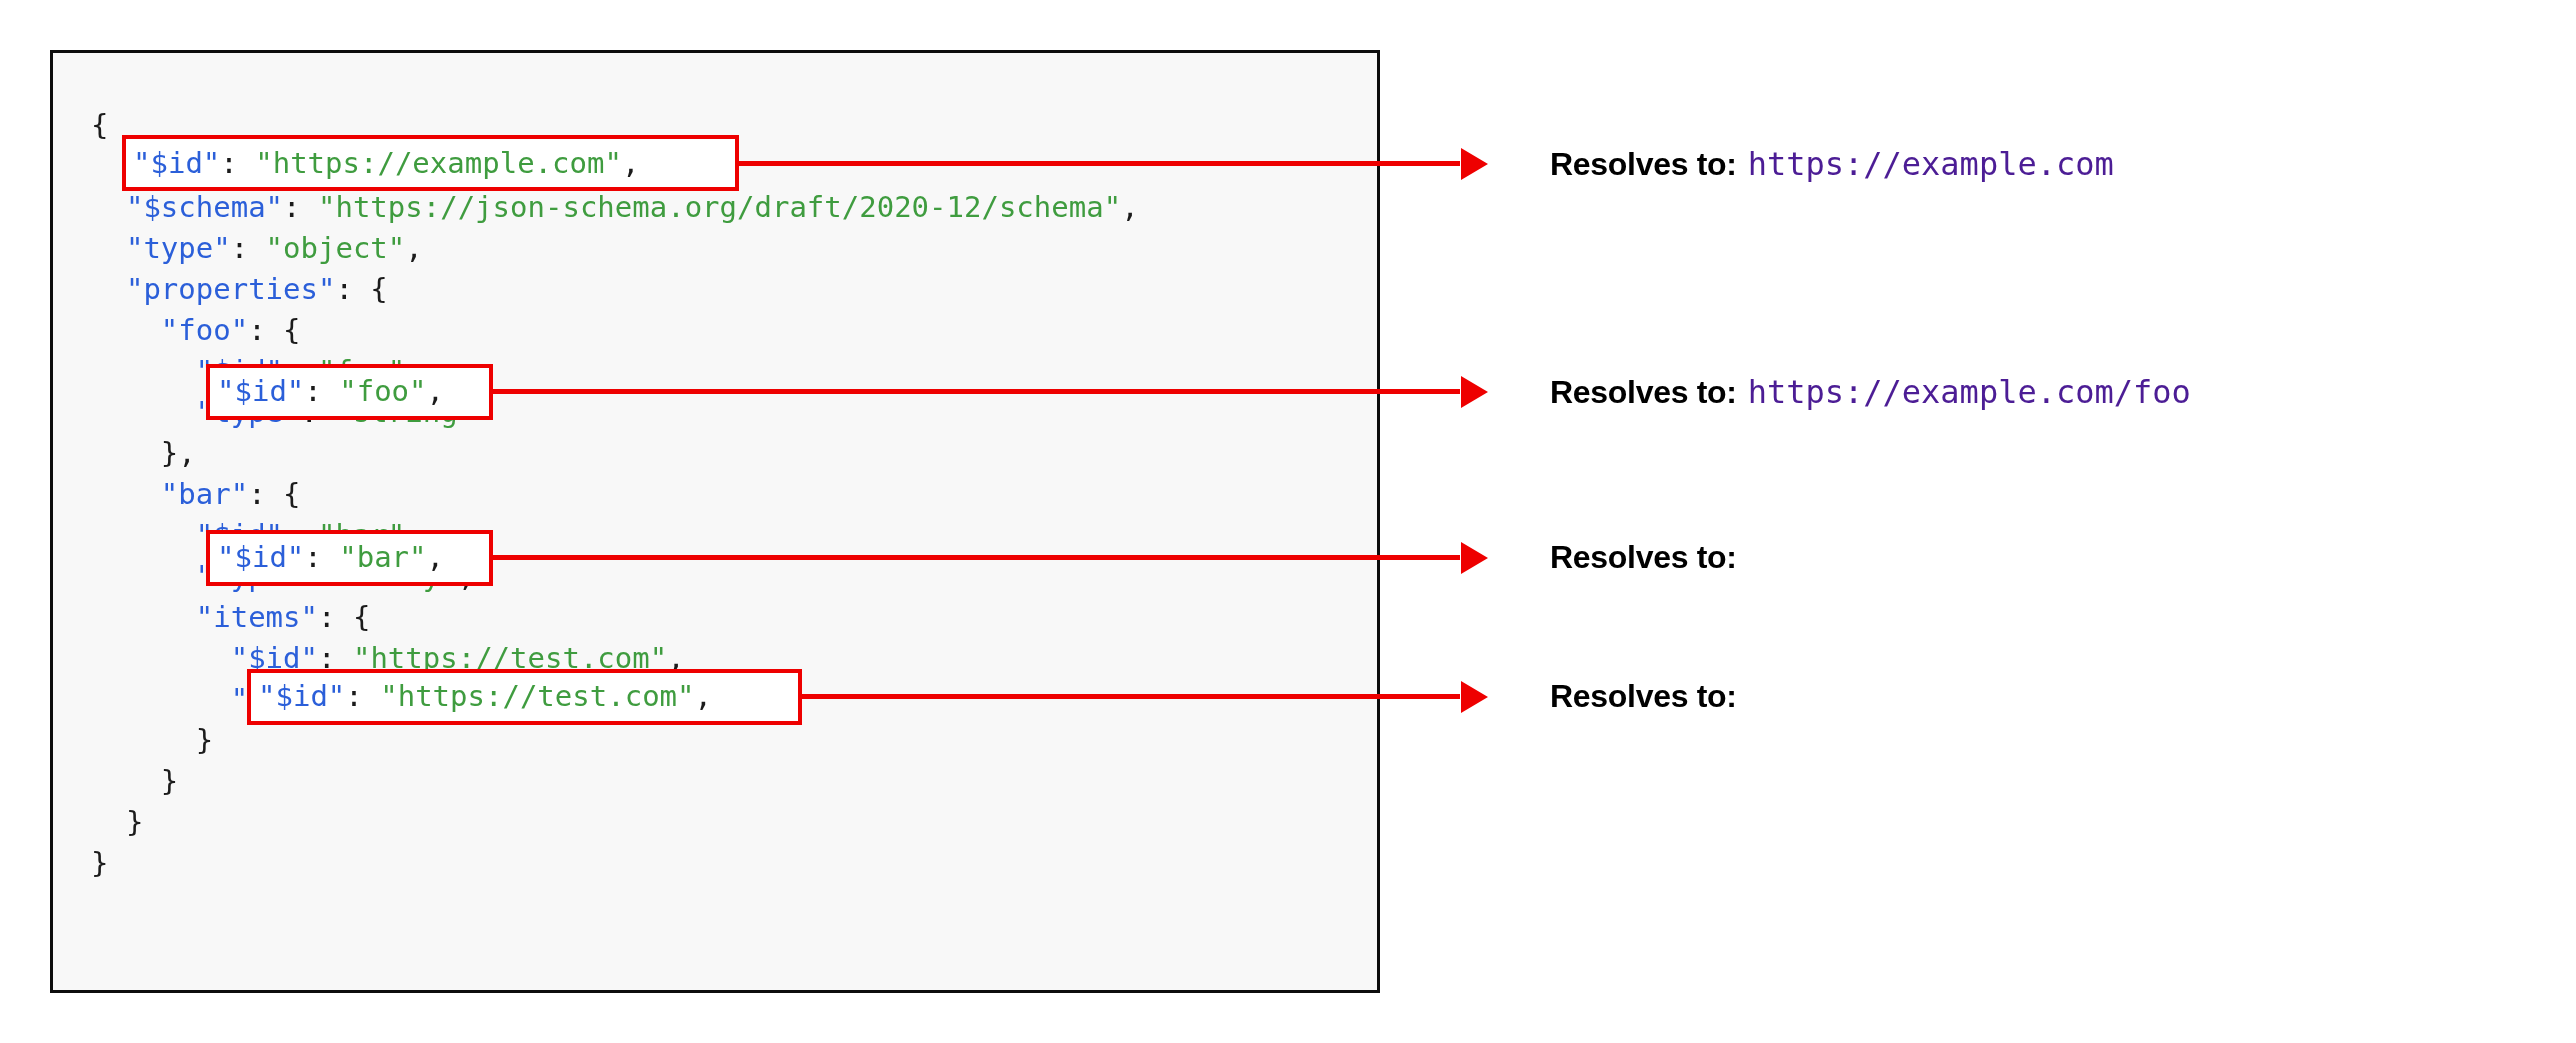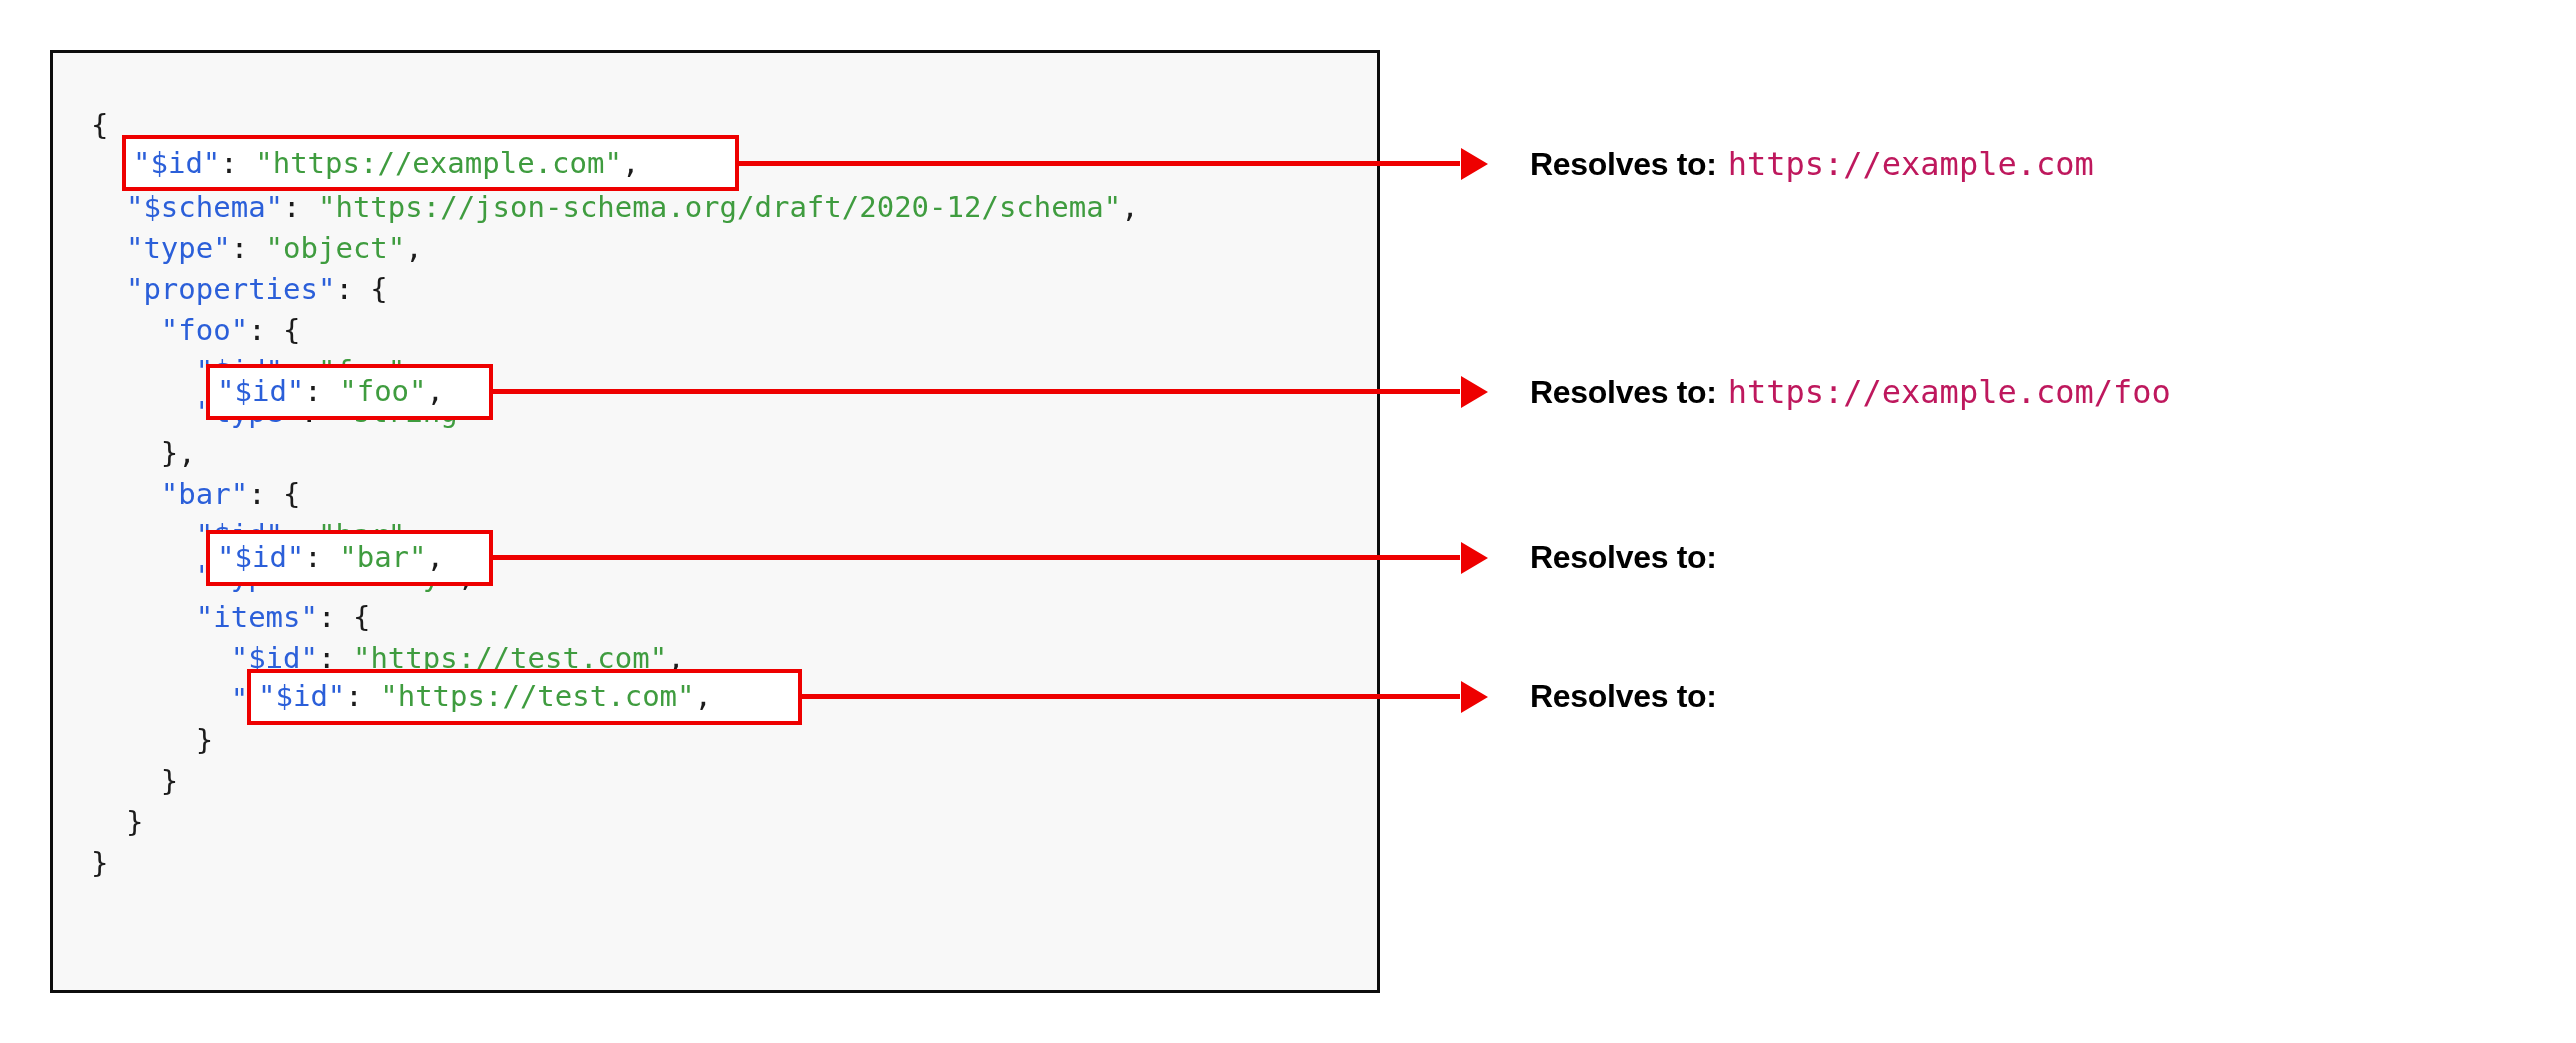--- a/index.html
+++ b/index.html
@@ -76,32 +76,33 @@
     border-left: 27px solid #ee0000;
     z-index: 1;
   }
 
   
   .resolve-row {
     position: absolute;
     white-space: nowrap;
     display: flex;
     align-items: baseline;
+    margin-left: 20px;
   }
   .resolve-label {
     font-family: "Liberation Sans", sans-serif;
     font-weight: bold;
     font-size: 32px;
     color: #000000;
     letter-spacing: -0.3px;
   }
   .resolve-url {
     font-family: "DejaVu Sans Mono", "Liberation Mono", monospace;
     font-size: 32px;
-    color: #be185d;
+    color: #4c1d95;
     margin-left: 11px;
   }
 </style>
 </head>
 <body>
 
 <div id="stage">
 
   <div id="code-panel">
     <div id="code-listing"><div class="ln"><span class="p"></span><span class="p">{</span></div><div class="ln"><span class="p">  </span><span class="k">"$id"</span><span class="p">: </span><span class="s">"https://example.com"</span><span class="p">,</span></div><div class="ln"><span class="p">  </span><span class="k">"$schema"</span><span class="p">: </span><span class="s">"https://json-schema.org/draft/2020-12/schema"</span><span class="p">,</span></div><div class="ln"><span class="p">  </span><span class="k">"type"</span><span class="p">: </span><span class="s">"object"</span><span class="p">,</span></div><div class="ln"><span class="p">  </span><span class="k">"properties"</span><span class="p">: {</span></div><div class="ln"><span class="p">    </span><span class="k">"foo"</span><span class="p">: {</span></div><div class="ln"><span class="p">      </span><span class="k">"$id"</span><span class="p">: </span><span class="s">"foo"</span><span class="p">,</span></div><div class="ln"><span class="p">      </span><span class="k">"type"</span><span class="p">: </span><span class="s">"string"</span></div><div class="ln"><span class="p">    </span><span class="p">},</span></div><div class="ln"><span class="p">    </span><span class="k">"bar"</span><span class="p">: {</span></div><div class="ln"><span class="p">      </span><span class="k">"$id"</span><span class="p">: </span><span class="s">"bar"</span><span class="p">,</span></div><div class="ln"><span class="p">      </span><span class="k">"type"</span><span class="p">: </span><span class="s">"array"</span><span class="p">,</span></div><div class="ln"><span class="p">      </span><span class="k">"items"</span><span class="p">: {</span></div><div class="ln"><span class="p">        </span><span class="k">"$id"</span><span class="p">: </span><span class="s">"https://test.com"</span><span class="p">,</span></div><div class="ln"><span class="p">        </span><span class="k">"type"</span><span class="p">: </span><span class="s">"number"</span></div><div class="ln"><span class="p">      </span><span class="p">}</span></div><div class="ln"><span class="p">    </span><span class="p">}</span></div><div class="ln"><span class="p">  </span><span class="p">}</span></div><div class="ln"><span class="p"></span><span class="p">}</span></div></div>

